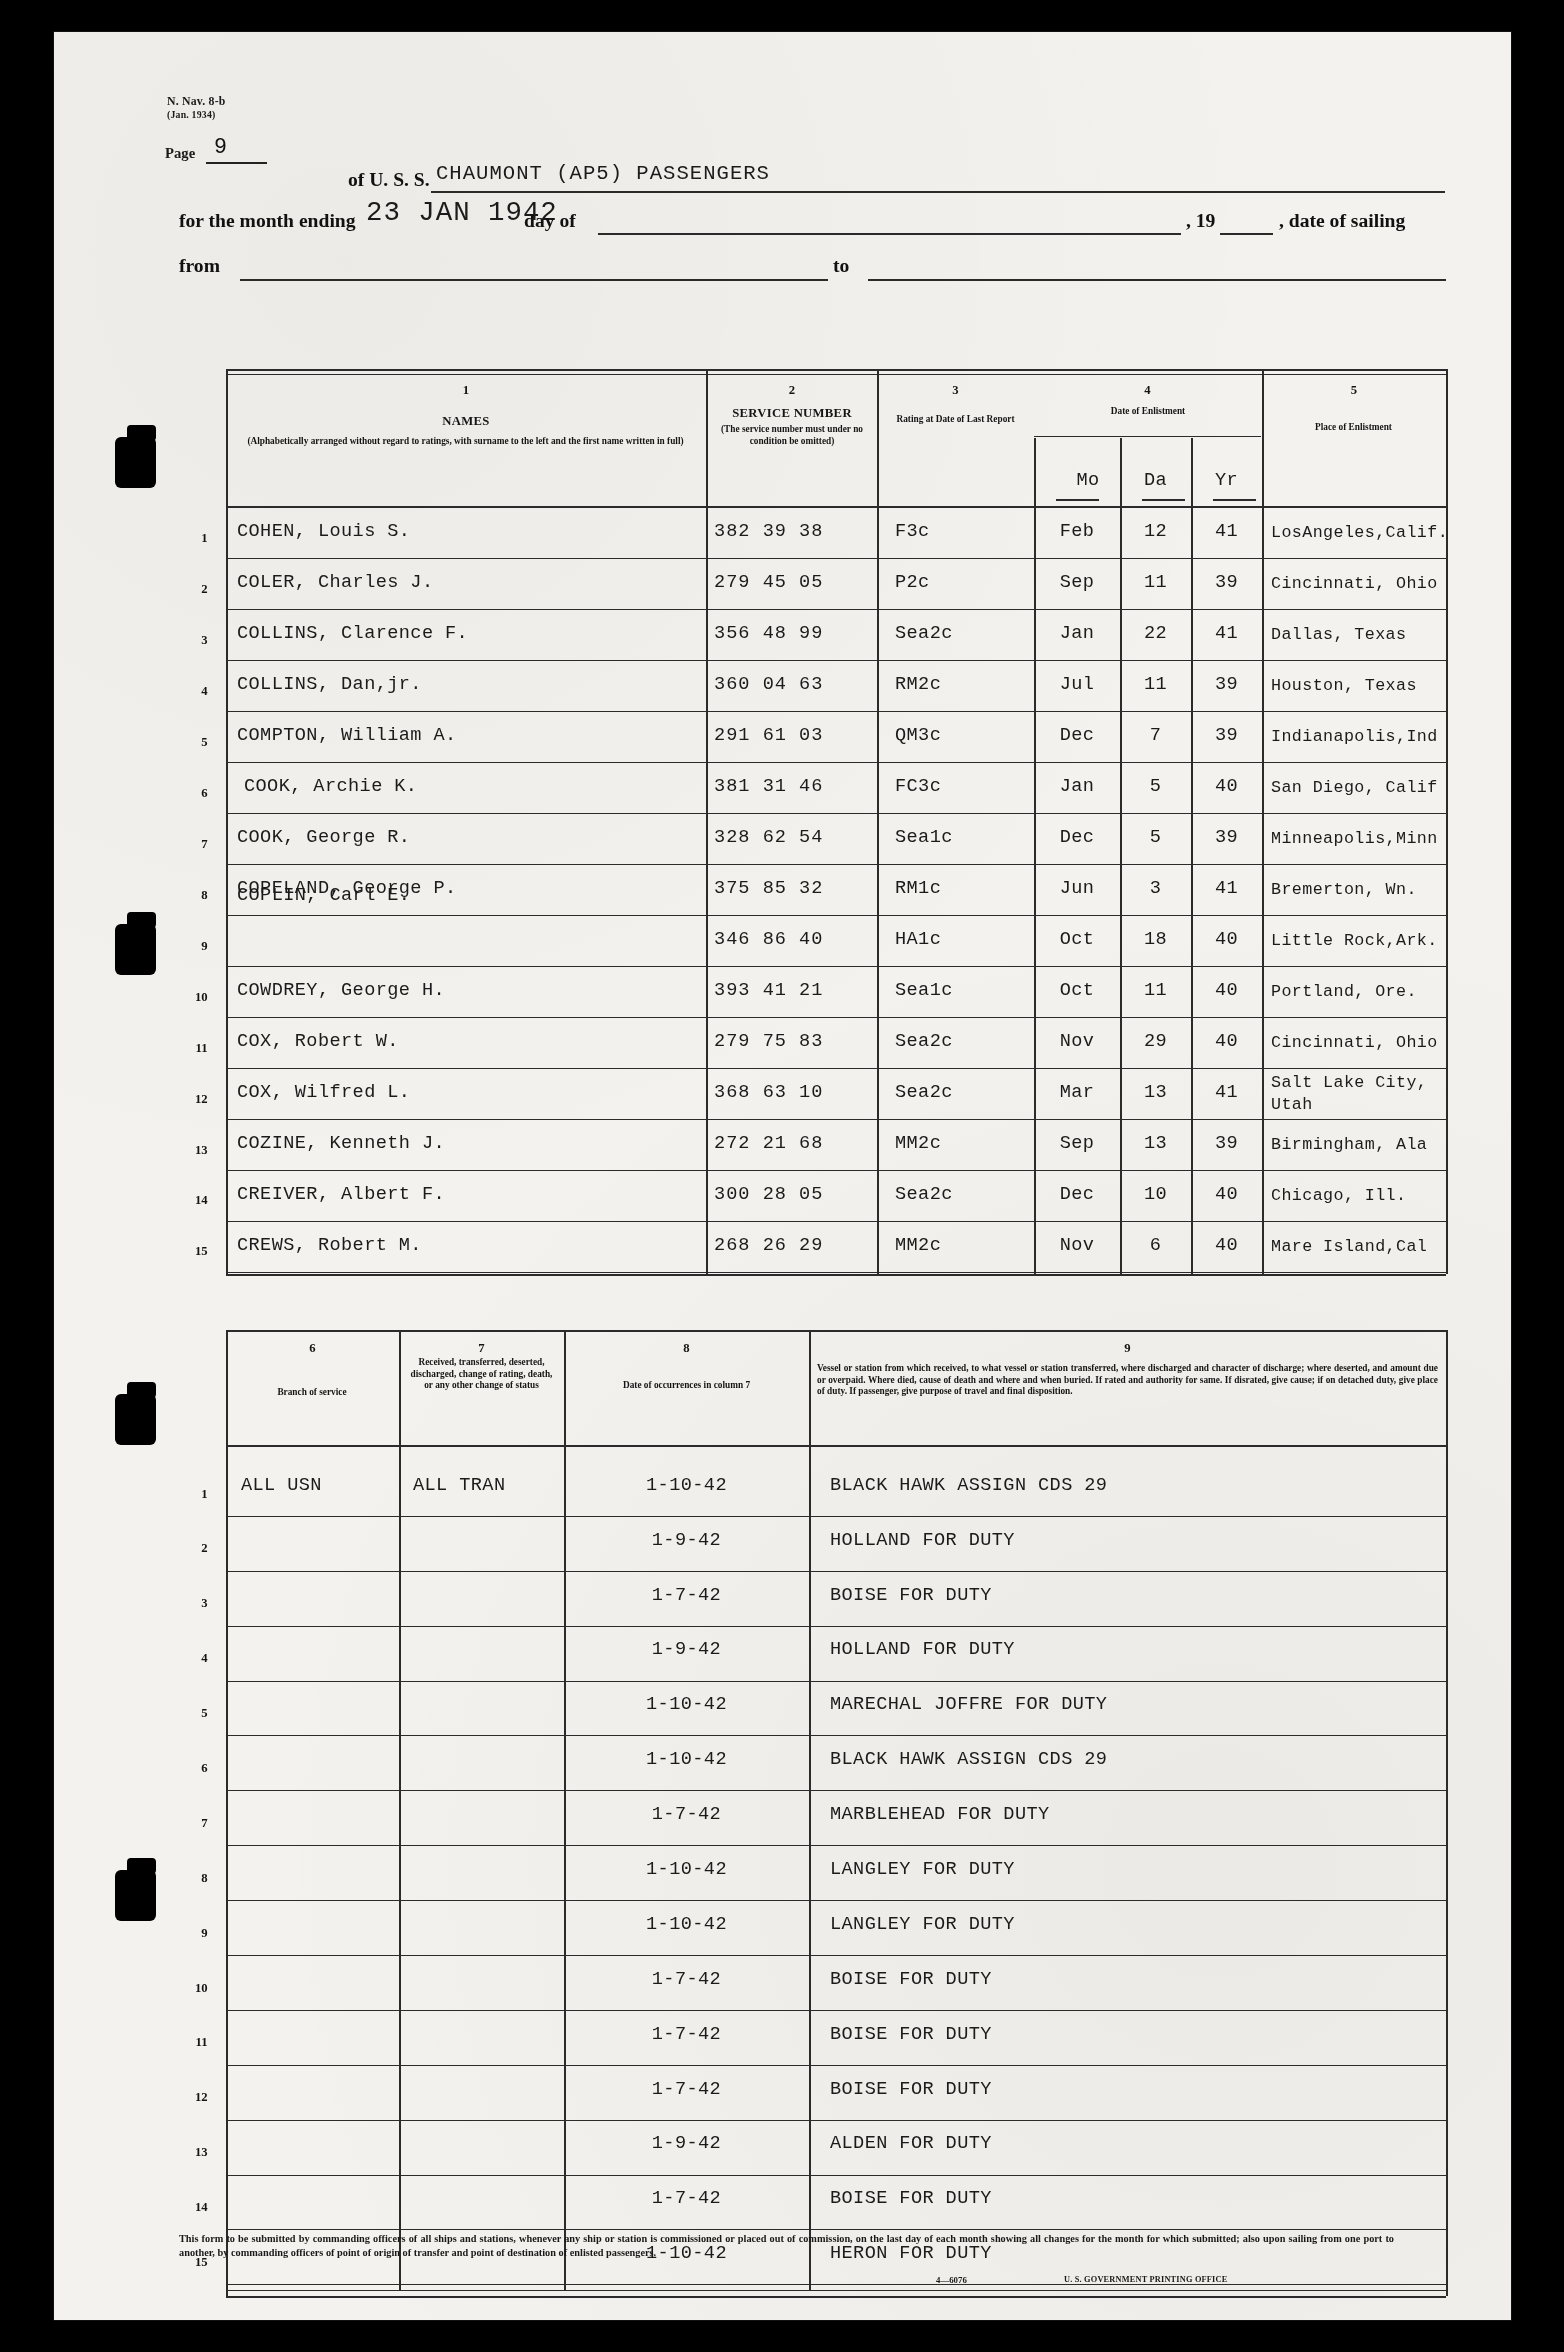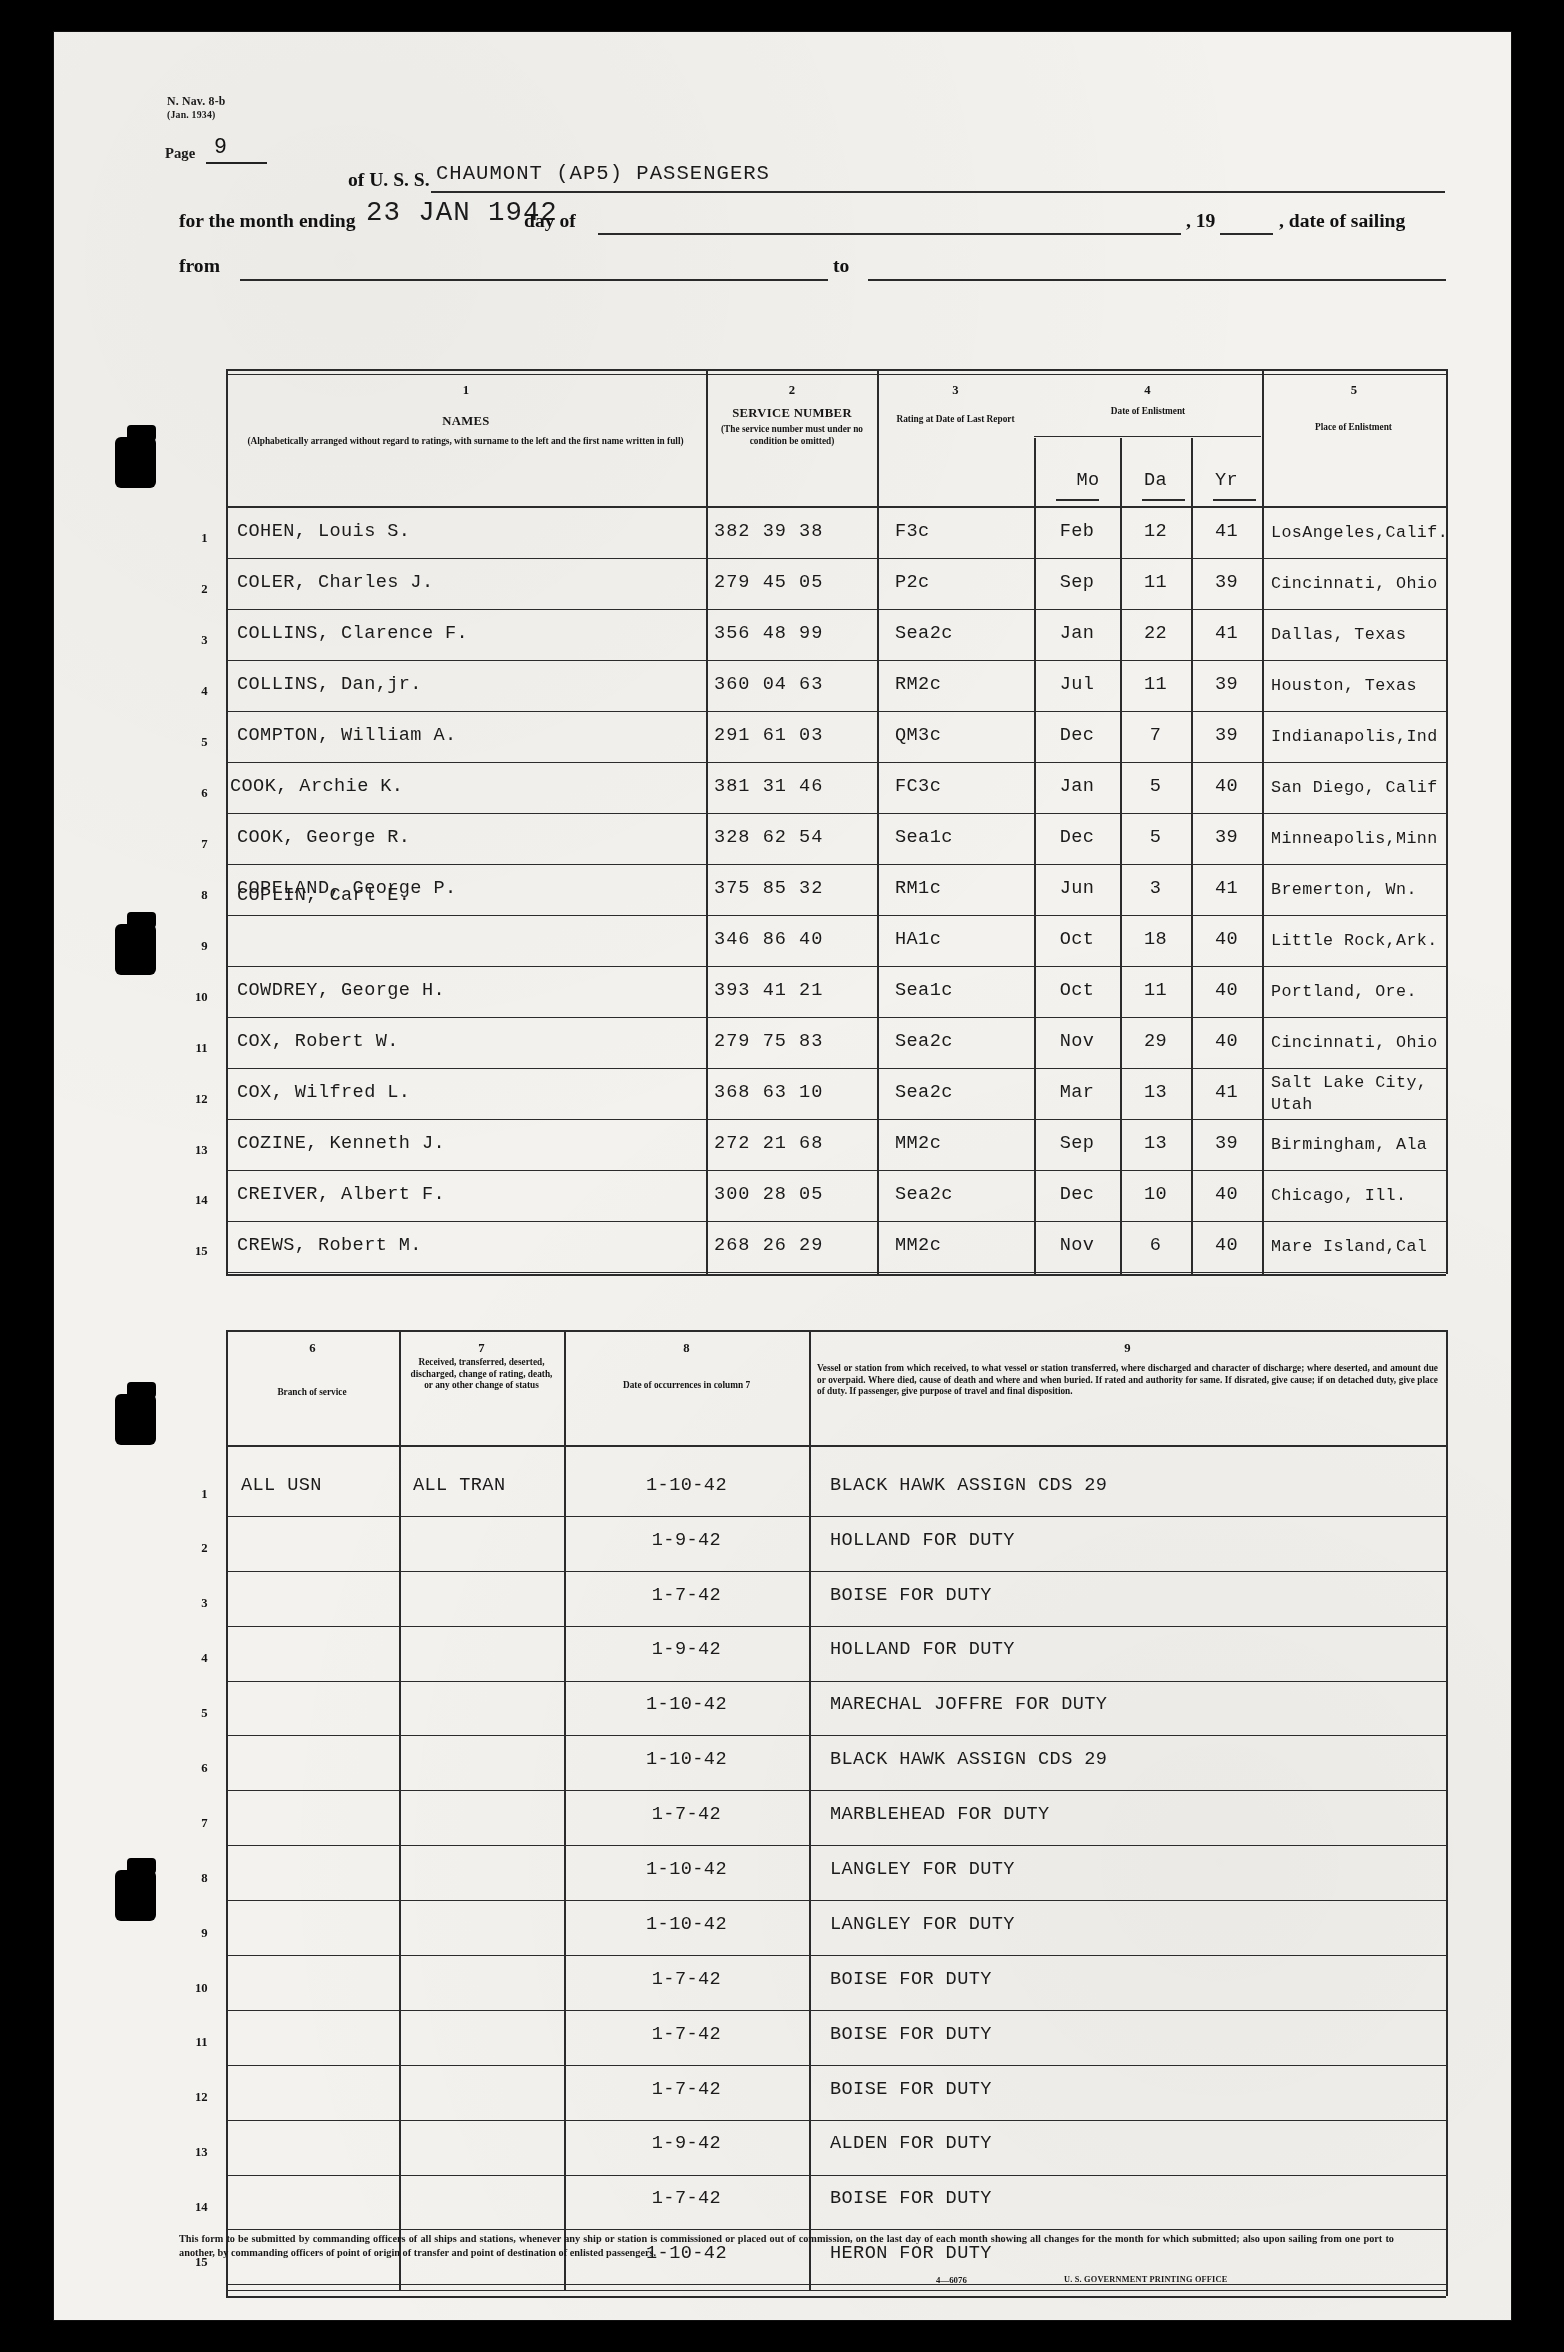--- a/index.html
+++ b/index.html
@@ -165,21 +165,21 @@
       <div class="rowno" style="left: 134px; top: 703px;">5</div>
       <div class="cell" style="left: 183px; top: 693px;">COMPTON, William A.</div>
       <div class="cell c2" style="left: 660px; top: 693px;">291 61 03</div>
       <div class="cell" style="left: 841px; top: 693px;">QM3c</div>
       <div class="cell" style="left: 980px; top: 693px; width: 86px; text-align: center;">Dec</div>
       <div class="cell" style="left: 1066px; top: 693px; width: 71px; text-align: center;">7</div>
       <div class="cell" style="left: 1137px; top: 693px; width: 71px; text-align: center;">39</div>
       <div class="cell small" style="left: 1217px; top: 694px; line-height: 21.6px;">Indianapolis,Ind</div>
       <div class="rule h" style="left: 172px; top: 730px; width: 1220px; height: 1px;"></div>
       <div class="rowno" style="left: 134px; top: 754px;">6</div>
-      <div class="cell" style="left: 176px; top: 744px;">COOK, Archie K.</div>
+      <div class="cell" style="left: 190px; top: 744px;">COOK, Archie K.</div>
       <div class="cell c2" style="left: 660px; top: 744px;">381 31 46</div>
       <div class="cell" style="left: 841px; top: 744px;">FC3c</div>
       <div class="cell" style="left: 980px; top: 744px; width: 86px; text-align: center;">Jan</div>
       <div class="cell" style="left: 1066px; top: 744px; width: 71px; text-align: center;">5</div>
       <div class="cell" style="left: 1137px; top: 744px; width: 71px; text-align: center;">40</div>
       <div class="cell small" style="left: 1217px; top: 745px; line-height: 21.6px;">San Diego, Calif</div>
       <div class="rule h" style="left: 172px; top: 781px; width: 1220px; height: 1px;"></div>
       <div class="rowno" style="left: 134px; top: 805px;">7</div>
       <div class="cell" style="left: 183px; top: 795px;">COOK, George R.</div>
       <div class="cell c2" style="left: 660px; top: 795px;">328 62 54</div>

